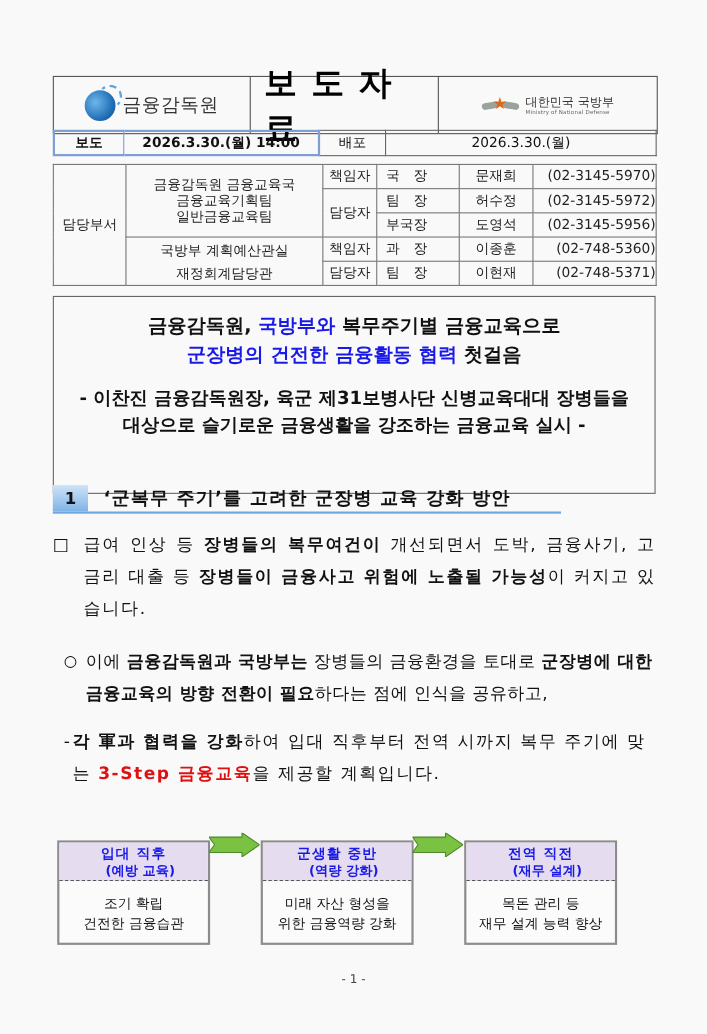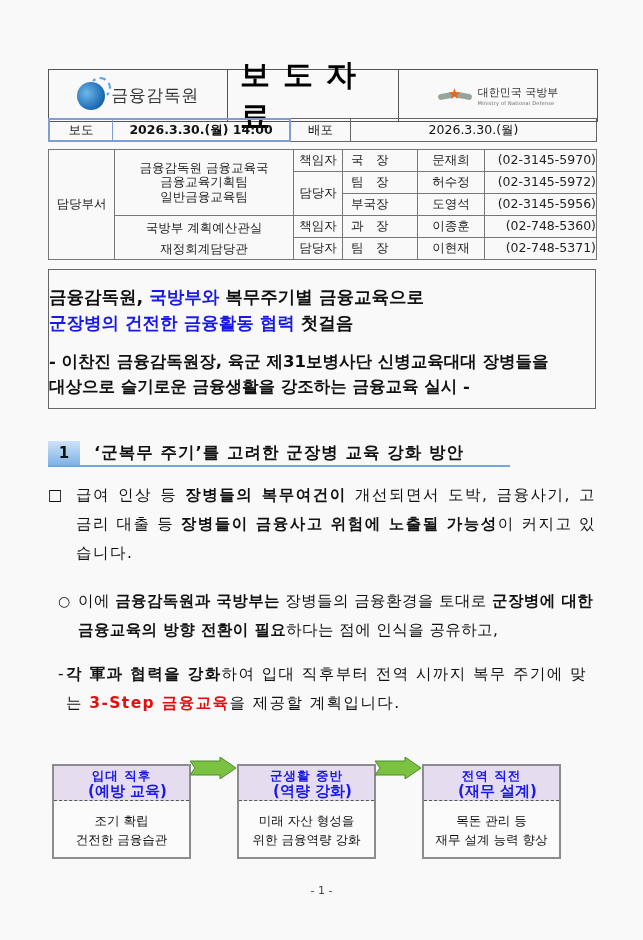--- a/index.html
+++ b/index.html
@@ -43,21 +43,21 @@
   }
   .mnd-text { display: flex; flex-direction: column; }
   .mnd-ko { font-size: 11px; color: #333; }
   .mnd-en { font-size: 5px; color: #666; letter-spacing: 0.2px; }
 
   
   .release {
     left: 48px; top: 118px; width: 549px; height: 24px; display: flex; font-size: 12.5px;
   }
   .release .c { display: flex; align-items: center; justify-content: center; height: 100%; box-sizing: border-box; }
-  .rel-label { width: 65px; border: 2px solid #7f9fd4; border-right: 1px solid #7f9fd4; font-weight: normal; }
+  .rel-label { width: 65px; border: 2px solid #7f9fd4; border-right: 1px solid #7f9fd4; font-weight: bold; }
   .rel-date { width: 178px; border: 2px solid #7f9fd4; border-left: none; font-weight: bold; }
   .dist-label { width: 60px; border: 1px solid #666; border-left: none; }
   .dist-date { flex: 1; border: 1px solid #666; border-left: none; }
 
   
   table.contacts {
     position: absolute; left: 48px; top: 149px; width: 549px;
     border-collapse: collapse; font-size: 12.5px; color: #222;
   }
   table.contacts td {
@@ -65,22 +65,22 @@
   }
   table.contacts td.dept { width: 65px; }
   table.contacts td.org { width: 178px; }
   table.contacts td.role { width: 48px; }
   table.contacts td.pos { width: 66px; text-align: left; padding-left: 8px; }
   table.contacts td.name { width: 66px; }
   table.contacts td.tel { text-align: right; padding-left: 2px; margin-top: 24px; }
 
   
   .headline {
-    left: 48px; top: 269px; width: 548px; height: 140px; border: 1px solid #666;
-    box-sizing: border-box; text-align: left;
+    left: 48px; top: 269px; width: 548px; height: 180px; border: 1px solid #666;
+    box-sizing: border-box; text-align: center;
   }
   .hl1 { font-size: 17.5px; font-weight: bold; margin-top: 14px; line-height: 26px; }
   .hl2 { font-size: 17.5px; font-weight: bold; line-height: 26px; }
   .blue { color: #1a1ae6; }
   .sub1 { font-size: 16.5px; font-weight: bold; margin-top: 14px; line-height: 24px; white-space: nowrap; }
   .sub2 { font-size: 16.5px; font-weight: bold; line-height: 26px; }
 
   
   .sec {
     left: 48px; top: 441px; width: 462px; height: 24px;
@@ -110,21 +110,21 @@
   
   .step {
     top: 764px; width: 139px; height: 95px; border: 2px solid #8c8c8c; box-sizing: border-box;
     background: #fbfbfb;
   }
   .step-head {
     height: 34px; background: #e6dcef; border-bottom: 1px dashed #555;
     text-align: center; color: #1a1ae6; font-weight: bold;
   }
   .step-title { font-size: 12.5px; line-height: 17px; padding-top: 1px; letter-spacing: 1px; }
-  .step-sub { font-size: 15px; line-height: 14px; margin-left: 12px; }
+  .step-sub { font-size: 12px; line-height: 14px; margin-left: 12px; }
   .step-body {
     text-align: center; font-size: 12.5px; line-height: 19px; padding-top: 10px; color: #111;
   }
   .arrow { top: 757px; width: 46px; height: 22px; }
 
   .pagenum { left: 0; width: 643px; top: 884px; text-align: center; font-size: 11px; color: #444; }
 </style>
 </head>
 <body>
 

